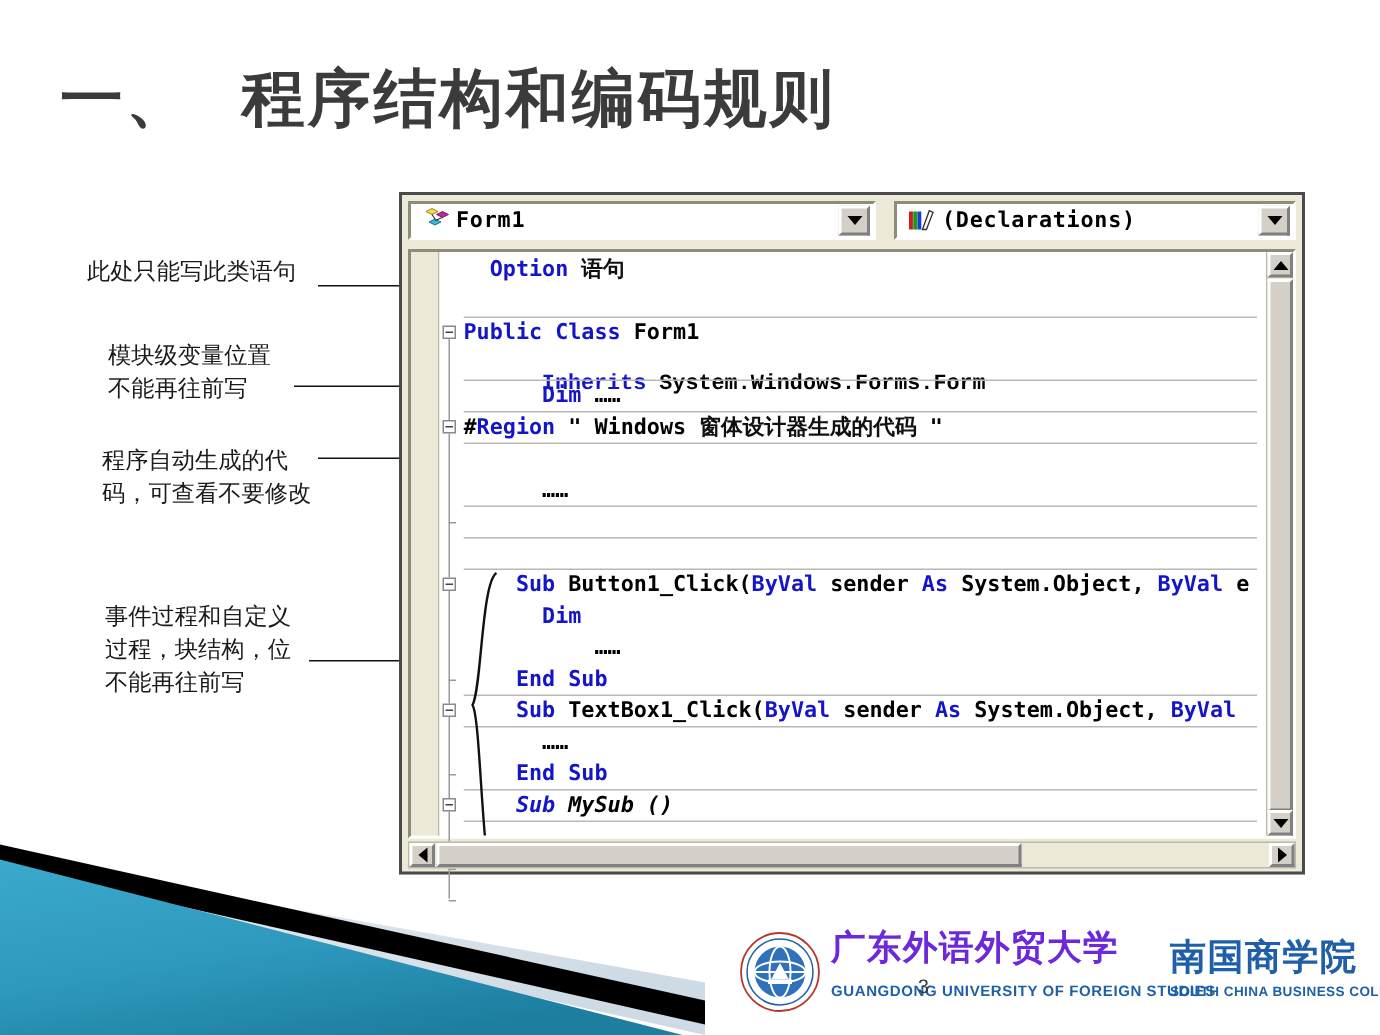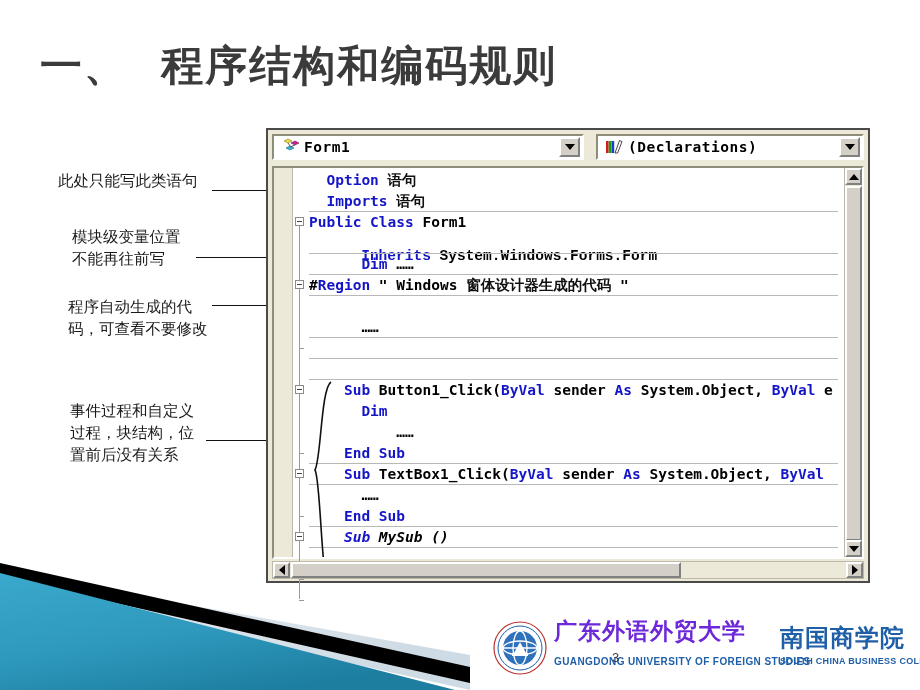--- a/index.html
+++ b/index.html
@@ -176,21 +176,21 @@
 
 <div id="slide-title">一、  程序结构和编码规则</div>
 
 <div class="annot" id="annot-0">此处只能写此类语句</div>
 <div class="annot" id="annot-1">模块级变量位置
 不能再往前写</div>
 <div class="annot" id="annot-2">程序自动生成的代
 码，可查看不要修改</div>
 <div class="annot" id="annot-3">事件过程和自定义
 过程，块结构，位
-置前后没有关系</div>
+不能再往前写</div>
 
 <div class="leader" id="leader-0"></div>
 <div class="leader" id="leader-1"></div>
 <div class="leader" id="leader-2"></div>
 <div class="leader" id="leader-3"></div>
 
 <div id="ide-window">
 
   <div id="combo-row">
 
@@ -231,21 +231,20 @@
         <div class="fold-box" style="left: 2px; top: 301px;"></div>
         <div class="fold-box" style="left: 2px; top: 364px;"></div>
         <div class="fold-tick" style="left: 6px; top: 180px;"></div>
         <div class="fold-tick" style="left: 6px; top: 285px;"></div>
         <div class="fold-tick" style="left: 6px; top: 348px;"></div>
         <div class="fold-tick" style="left: 6px; top: 411px;"></div>
         <div class="fold-tick" style="left: 6px; top: 432px;"></div>
       </div>
     <div id="code-area">
         <div class="code-line" style="top: 2px;"><span class="pl">  </span><span class="kw">Option&nbsp;</span><span class="cjk">语句</span></div>
-        <div class="code-line" style="top: 23px;"><span class="pl">  </span><span class="kw">Imports&nbsp;</span><span class="cjk">语句</span></div>
         <div class="code-line" style="top: 44px;"><span class="pl"></span><span class="kw">Public&nbsp;Class&nbsp;</span><span class="pl">Form1</span></div>
         <div class="code-line" style="top: 78px; font-family: Liberation Mono, monospace;"><span class="pl">      </span><span class="kw">Inherits&nbsp;</span><span class="pl">System.Windows.Forms.Form</span></div>
         <div class="code-line" style="top: 86px;"><span class="pl">      </span><span class="kw">Dim&nbsp;</span><span class="pl">……</span></div>
         <div class="code-line" style="top: 107px;"><span class="pl"></span><span class="pl">#</span><span class="kw">Region&nbsp;</span><span class="pl">"&nbsp;Windows&nbsp;</span><span class="cjk">窗体设计器生成的代码</span><span class="pl">&nbsp;"</span></div>
         <div class="code-line" style="top: 128px;"></div>
         <div class="code-line" style="top: 149px;"><span class="pl">      </span><span class="pl">……</span></div>
         <div class="code-line" style="top: 191px;"></div>
         <div class="code-line" style="top: 212px;"><span class="pl">    </span><span class="kw">Sub&nbsp;</span><span class="pl">Button1_Click(</span><span class="kw">ByVal&nbsp;</span><span class="pl">sender&nbsp;</span><span class="kw">As&nbsp;</span><span class="pl">System.Object,&nbsp;</span><span class="kw">ByVal&nbsp;</span><span class="pl">e</span></div>
         <div class="code-line" style="top: 233px;"><span class="pl">      </span><span class="kw">Dim</span></div>
         <div class="code-line" style="top: 254px;"><span class="pl">          </span><span class="pl">……</span></div>

